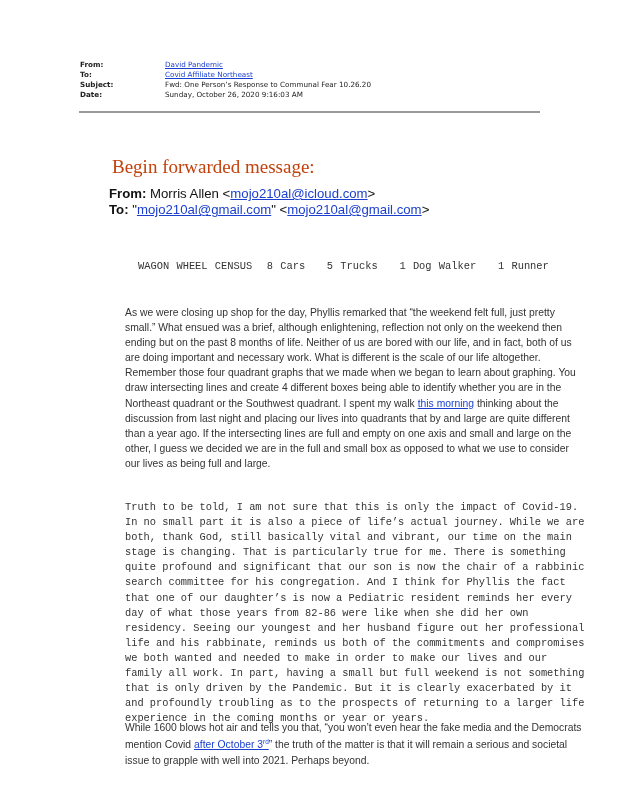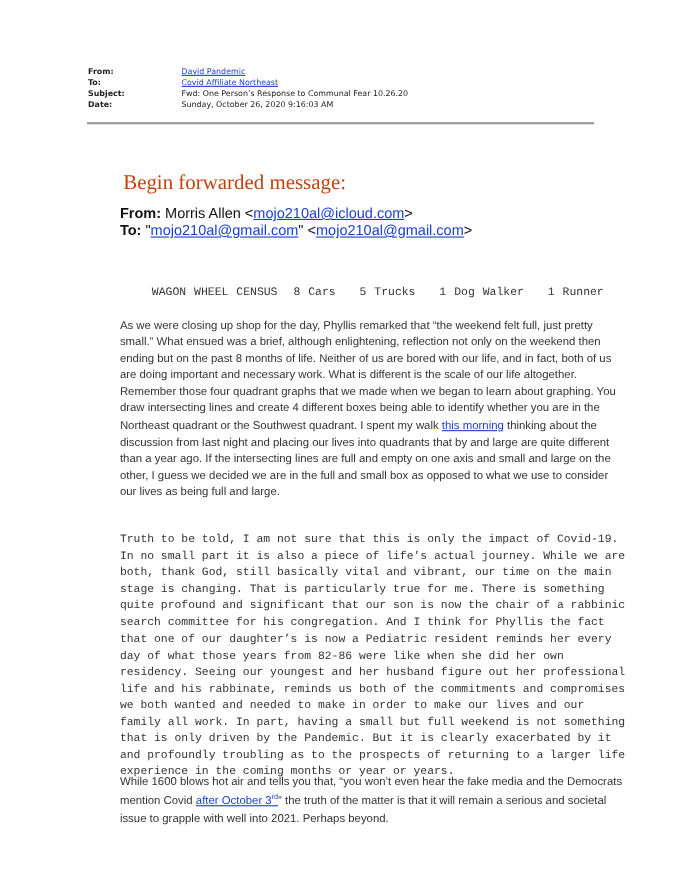--- a/index.html
+++ b/index.html
@@ -6,21 +6,21 @@
     body { width: 618px; height: 800px; position: relative; overflow: hidden; color: #222; }
     .hdr { position: absolute; left: 80px; top: 60px; font-family: "DejaVu Sans", sans-serif; font-size: 7.2px; line-height: 10px; color: #222; }
     .hdr-row { display: flex; }
     .hdr-label { width: 85px; font-weight: bold; }
     .hdr-val a, .link { color: #1a3fcf; text-decoration: underline; }
     .sep { position: absolute; left: 79px; top: 111px; width: 461px; height: 0; border-top: 2px solid #9a9a9a; }
     .fwd-intro { position: absolute; left: 112px; top: 156px; font-family: "Liberation Serif", serif; font-size: 19px; color: #c2410c; }
     .fwd-hdr { position: absolute; left: 109px; top: 186px; font-family: Liberation Sans, sans-serif; font-size: 13.2px; line-height: 16.3px; color: #111; }
     .fwd-hdr b { font-weight: bold; }
     .census { position: absolute; left: 111px; top: 260px; font-family: Liberation Mono, monospace; font-size: 10.4px; color: #333; word-spacing: 1px; margin-left: 27px; }
-    .para { position: absolute; left: 109px; width: 460px; font-family: "Liberation Sans", sans-serif; font-size: 10.35px; line-height: 15.1px; color: #333; margin: 0; }
+    .para { position: absolute; left: 109px; width: 460px; font-family: "Liberation Sans", sans-serif; font-size: 10.35px; line-height: 15.1px; color: #333; margin: 16px; }
     .p1 { top: 289px; }
     .p2 { top: 484px; font-family: Liberation Mono, monospace; }
     .p3 { top: 704px; line-height: 16.6px; }
     sup { font-size: 6.5px; line-height: 0; }
   </style>
 </head>
 <body>
 
 <div class="hdr">
   <div class="hdr-row">

